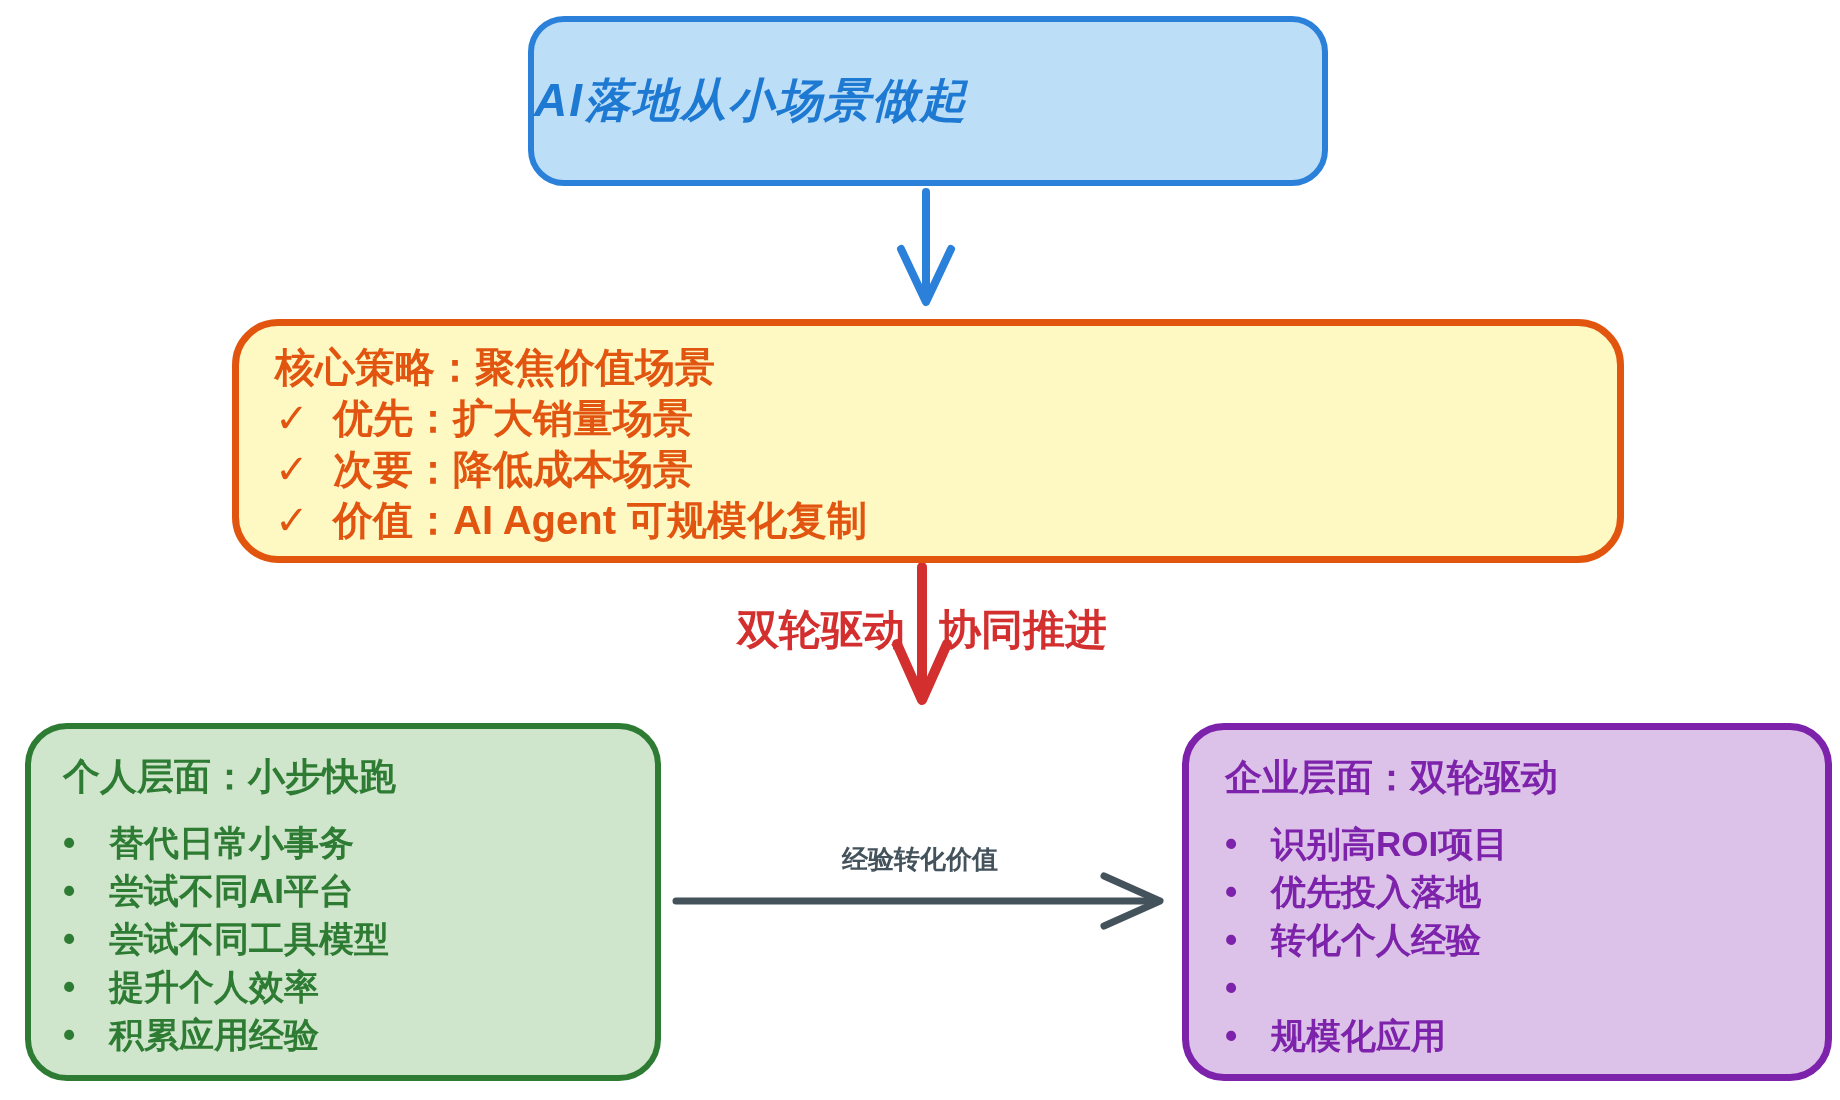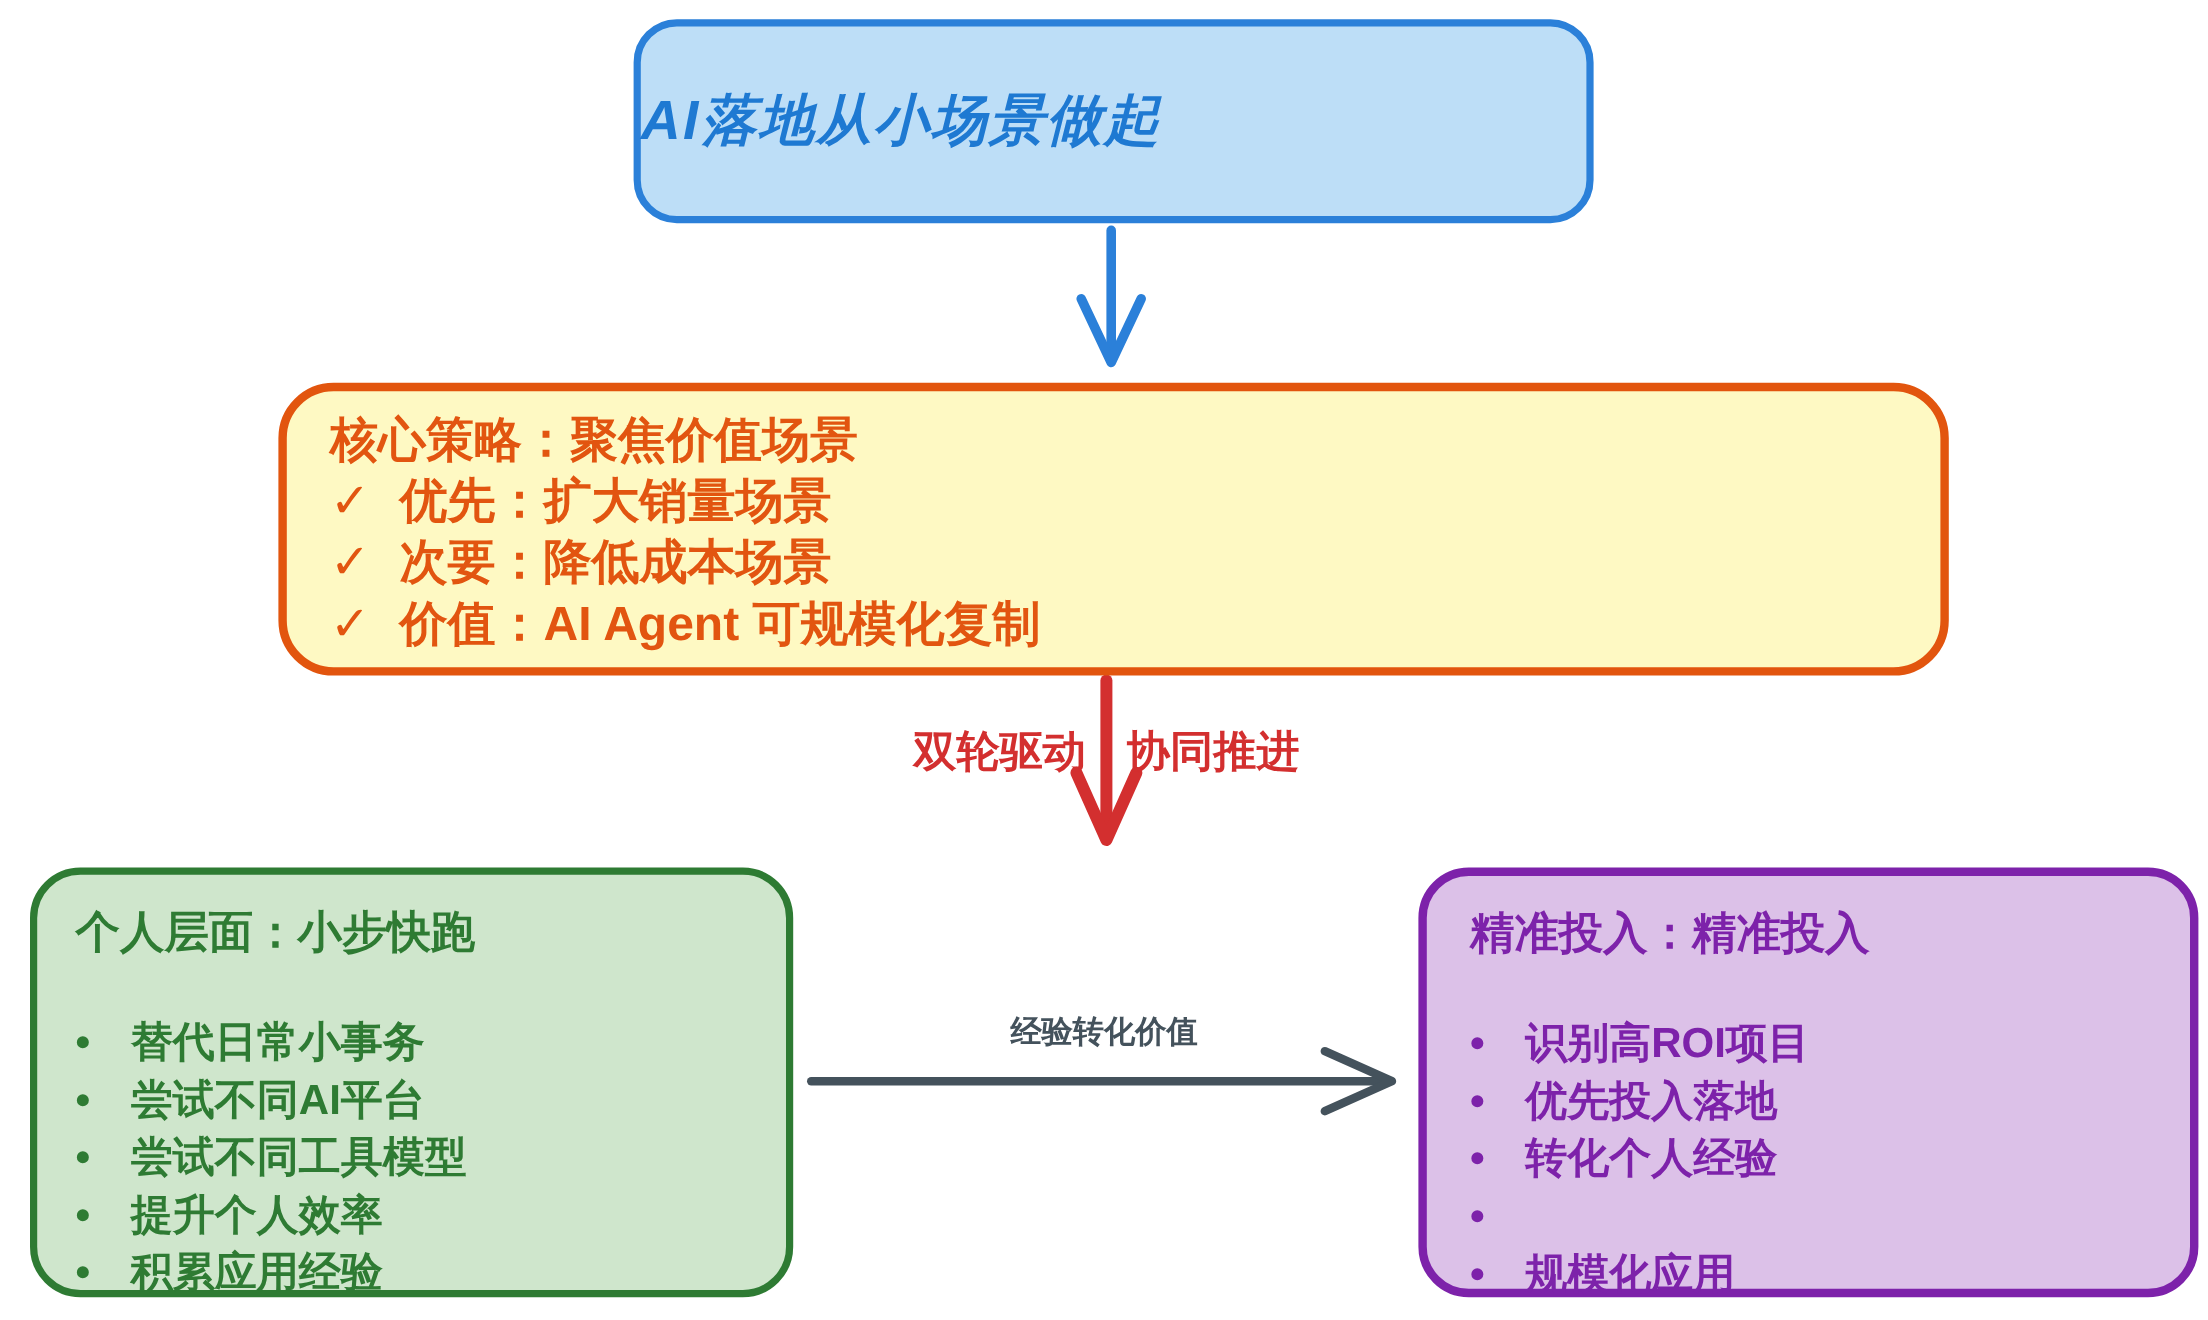--- a/index.html
+++ b/index.html
@@ -25,35 +25,35 @@
     left:232px;top:319px;width:1392px;height:244px;
     background:#fef9c3;border:7px solid #e2550e;border-radius:46px;
     padding:16px 24px 0 36px;color:#e25510;font-size:40px;
   }
   .o-line{display:flex;line-height:51px;white-space:nowrap;}
   .check{width:58px;flex:0 0 auto;}
 
   
   .red-label{
     position:absolute;left:922px;top:602px;transform:translateX(-50%);
-    display:flex;gap:34px;font-size:36px;color:#d32f2f;white-space:nowrap;
+    display:flex;gap:34px;font-size:42px;color:#d32f2f;white-space:nowrap;
   }
 
   
   .green-box{
     left:25px;top:723px;width:636px;height:358px;
     background:#cfe6cc;border:6px solid #2e7b33;border-radius:42px;
     padding:26px 24px 0 32px;color:#2e7b33;
   }
   .purple-box{
     left:1182px;top:723px;width:650px;height:358px;
     background:#dcc1e8;border:7px solid #7d22aa;border-radius:42px;
     padding:26px 24px 0 36px;color:#7d22aa;
   }
-  .side-title{font-size:37px;line-height:44px;margin-bottom:46px;white-space:nowrap;}
+  .side-title{font-size:37px;line-height:44px;margin-bottom:20px;white-space:nowrap;}
   .bullet-line{display:flex;font-size:35px;line-height:48px;white-space:nowrap;}
   .dot{width:46px;flex:0 0 auto;}
 
   
   .transfer-label{
     position:absolute;left:920px;top:842px;transform:translateX(-50%);
     font-size:26px;color:#44525c;white-space:nowrap;
   }
 </style>
 </head>
@@ -123,21 +123,21 @@
     </div>
     <div class="bullet-line">
       <span class="dot">•</span>
       <span>积累应用经验</span>
     </div>
   </div>
 
   <div class="transfer-label">经验转化价值</div>
 
   <div class="box purple-box">
-    <div class="side-title">精准投入：精准投入</div>
+    <div class="side-title">企业层面：双轮驱动</div>
     <div class="bullet-line">
       <span class="dot">•</span>
       <span>识别高ROI项目</span>
     </div>
     <div class="bullet-line">
       <span class="dot">•</span>
       <span>优先投入落地</span>
     </div>
     <div class="bullet-line">
       <span class="dot">•</span>

